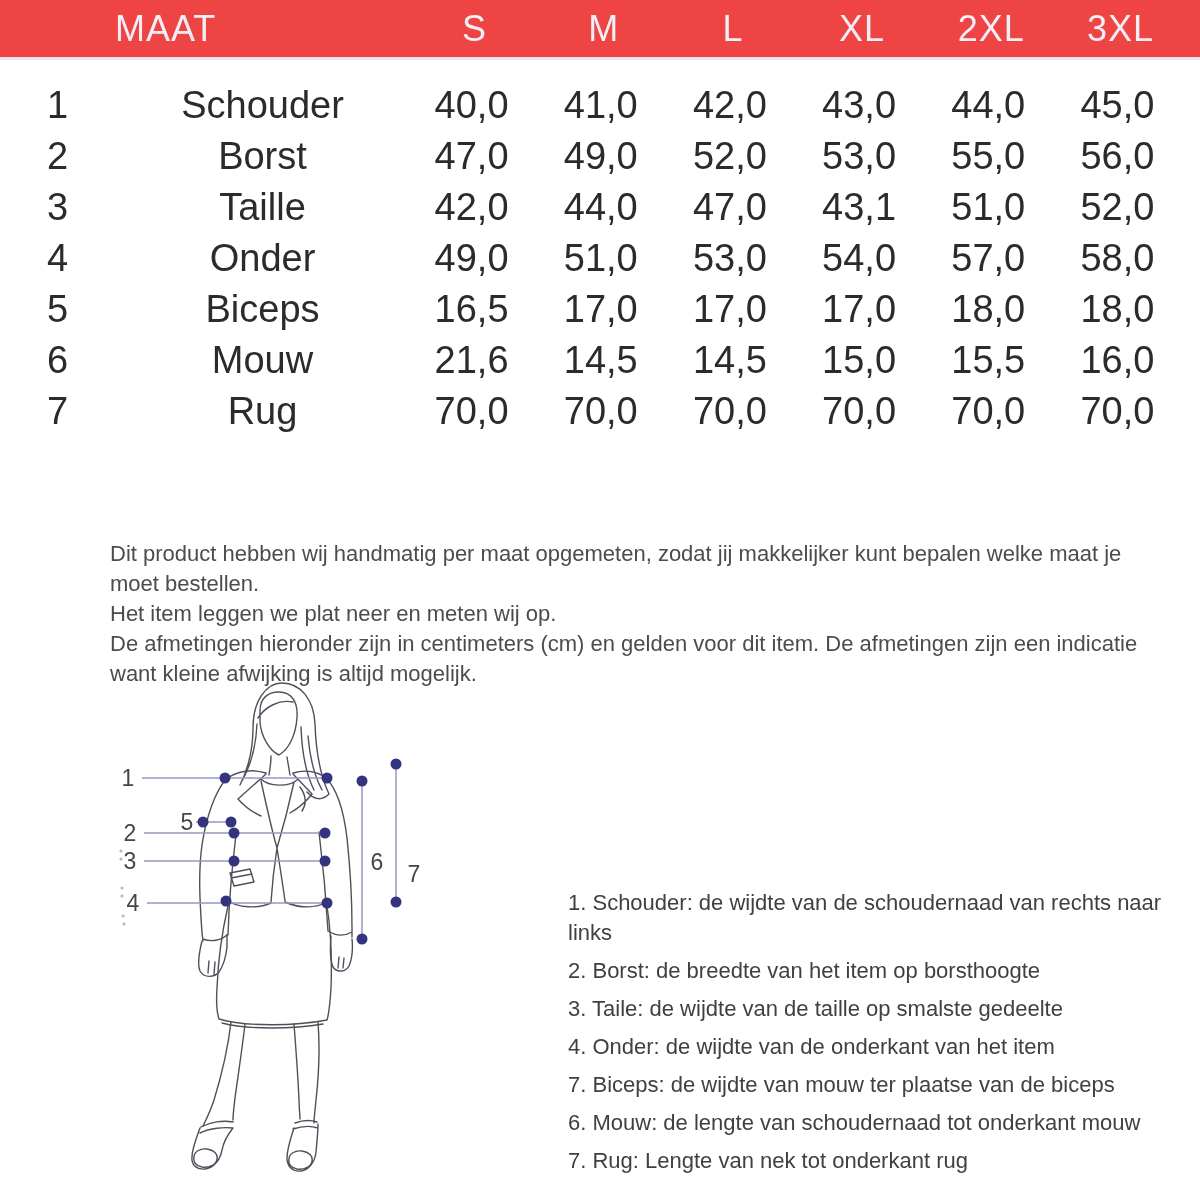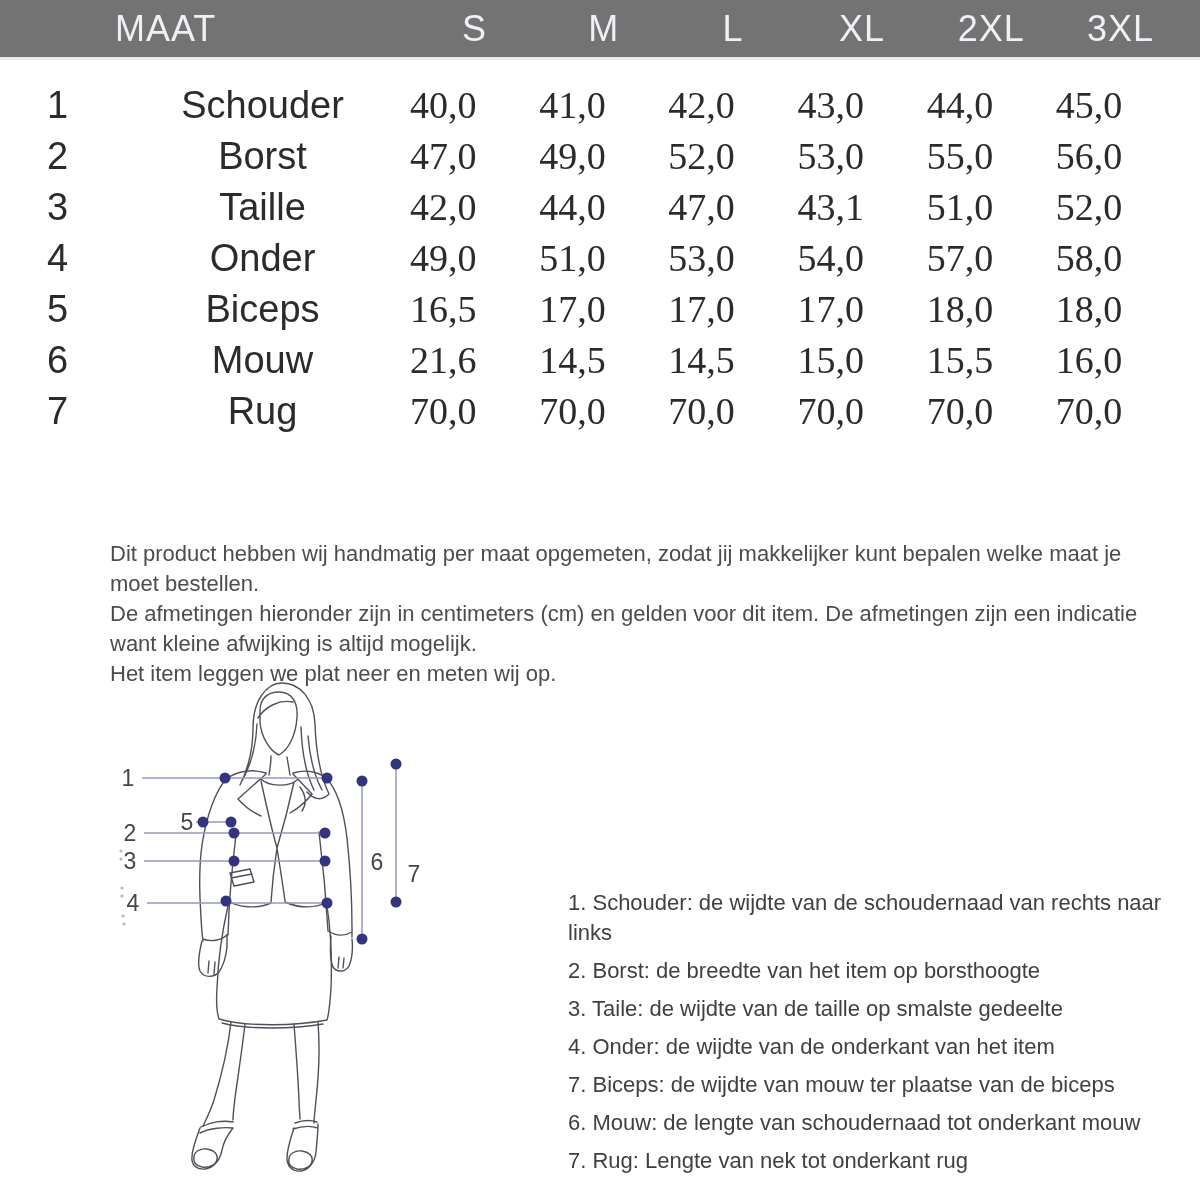--- a/index.html
+++ b/index.html
@@ -3,21 +3,21 @@
 <meta charset="utf-8">
 <style>
   html,body { margin:0; padding:0; background:#ffffff; }
   .page {
     position:relative; width:1200px; height:1179px; overflow:hidden;
     background:#ffffff; font-family:"Liberation Sans", sans-serif;
   }
   
   .hdr {
     position:absolute; top:0; left:0; width:1200px; height:57px;
-    background:#737373;
+    background:#ef4444;
   }
   .grid {
     display:grid; grid-template-columns:115px 295px repeat(6,1fr);
     width:1185px;
   }
   .hdr .grid { height:57px; line-height:57px; }
   .hdr .cell { color:#f2eef6; font-size:36px; font-weight:300; letter-spacing:1px; }
   .hdr .label { text-align:left; }
   .hdr .size  { text-align:center; }
   .hdr-line {
@@ -25,21 +25,21 @@
     background:#e9e7ef;
   }
   .tbl { position:absolute; top:80px; left:0; width:1185px; }
   .row {
     display:grid; grid-template-columns:115px 295px repeat(6,1fr);
     height:51px; line-height:51px;
     font-size:38px; font-weight:300; color:#2b2b2b;
   }
   .row .num { text-align:center; }
   .row .label { text-align:center; }
-  .row .val { text-align:left; padding-right:6px;font-family:Liberation Serif, serif; }
+  .row .val { text-align:center; padding-right:6px; }
   
   .intro {
     position:absolute; left:110px; top:507px; width:1060px;
     font-size:22px; line-height:30px; font-weight:300; color:#4c4c4c;margin-top:32px;
   }
   .intro p { margin:0; }
   
   .legend {
     position:absolute; left:560px; top:880px; width:620px;
     font-size:22px; line-height:30px; font-weight:300; color:#404040;
@@ -143,22 +143,22 @@
       <div class="cell val">70,0</div>
       <div class="cell val">70,0</div>
       <div class="cell val">70,0</div>
       <div class="cell val">70,0</div>
       <div class="cell val">70,0</div>
     </div>
   </div>
 
   <div class="intro">
     <p>Dit product hebben wij handmatig per maat opgemeten, zodat jij makkelijker kunt bepalen welke maat je moet bestellen.</p>
+    <p>Het item leggen we plat neer en meten wij op.</p>
     <p>De afmetingen hieronder zijn in centimeters (cm) en gelden voor dit item. De afmetingen zijn een indicatie want kleine afwijking is altijd mogelijk.</p>
-    <p>Het item leggen we plat neer en meten wij op.</p>
   </div>
 
   <svg class="figure" width="390" height="509" viewBox="0 0 390 509">
     <g class="sketch">
       <path d="
         M150,115 C158,99 163,82 163,58 C163,31 176,13 192,13 C210,13 224,29 225,54 C226,84 230,105 239,124 C232,131 224,130 217,122
         M170,41 C170,28 178,22 189,22 C201,22 208,31 207,47 C206,65 199,79 189,85 C180,81 171,67 170,52 Z
         M168,48 C175,37 189,29 203,32
         M167,54 C166,77 161,95 152,111
         M211,57 C212,84 216,104 224,120

